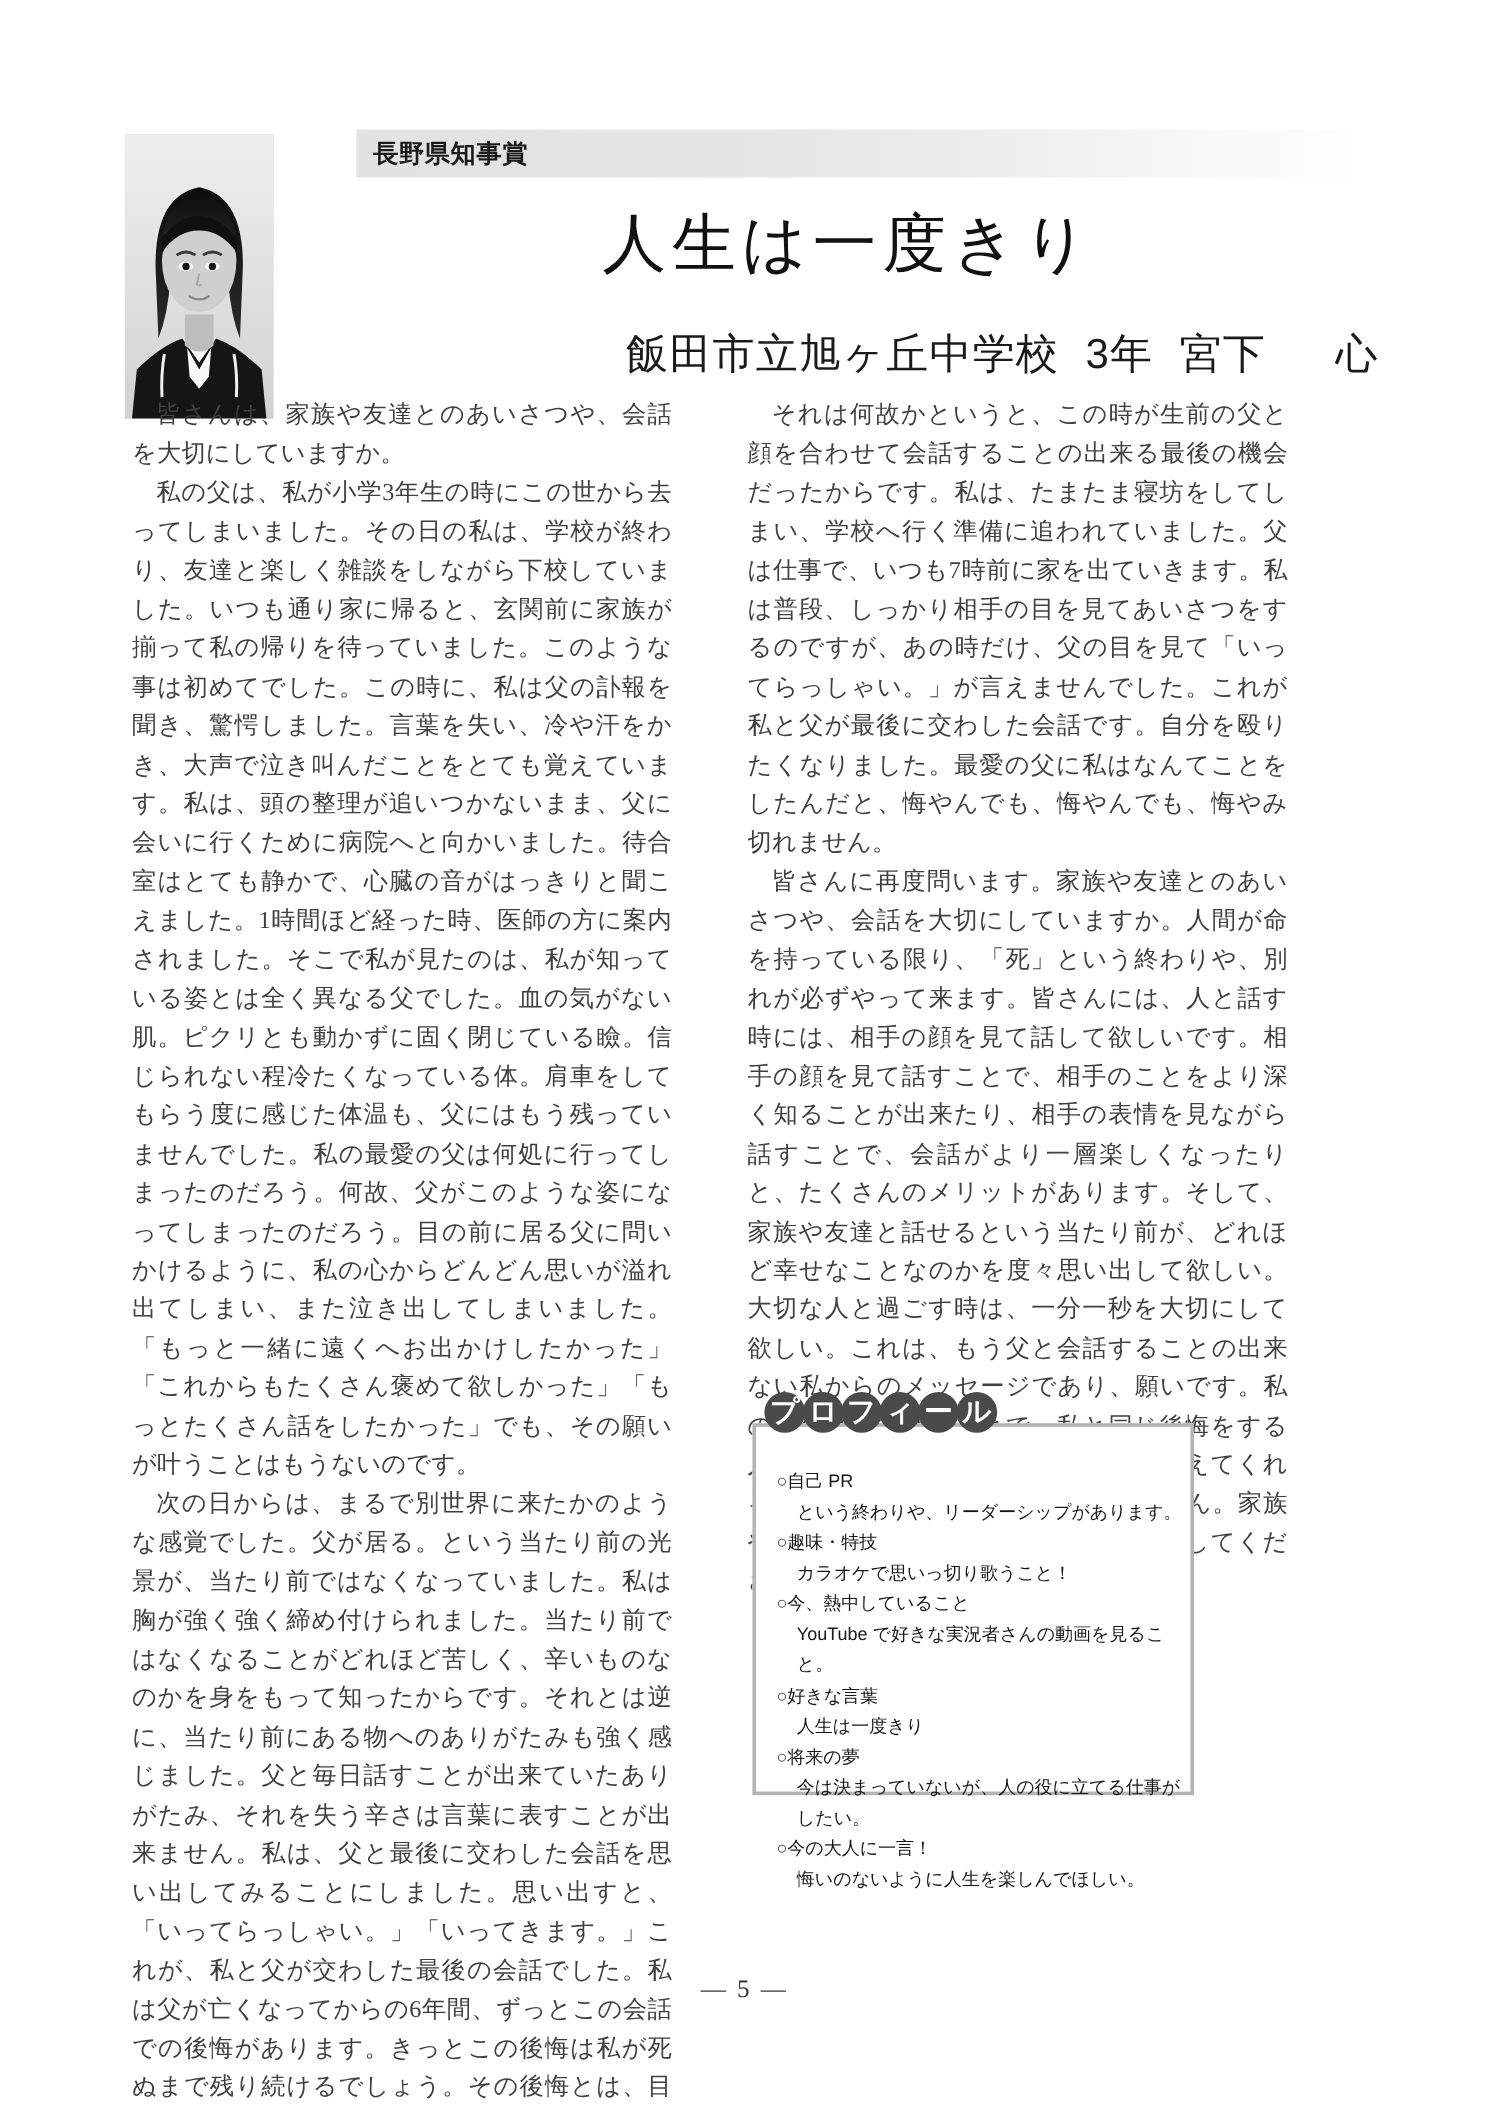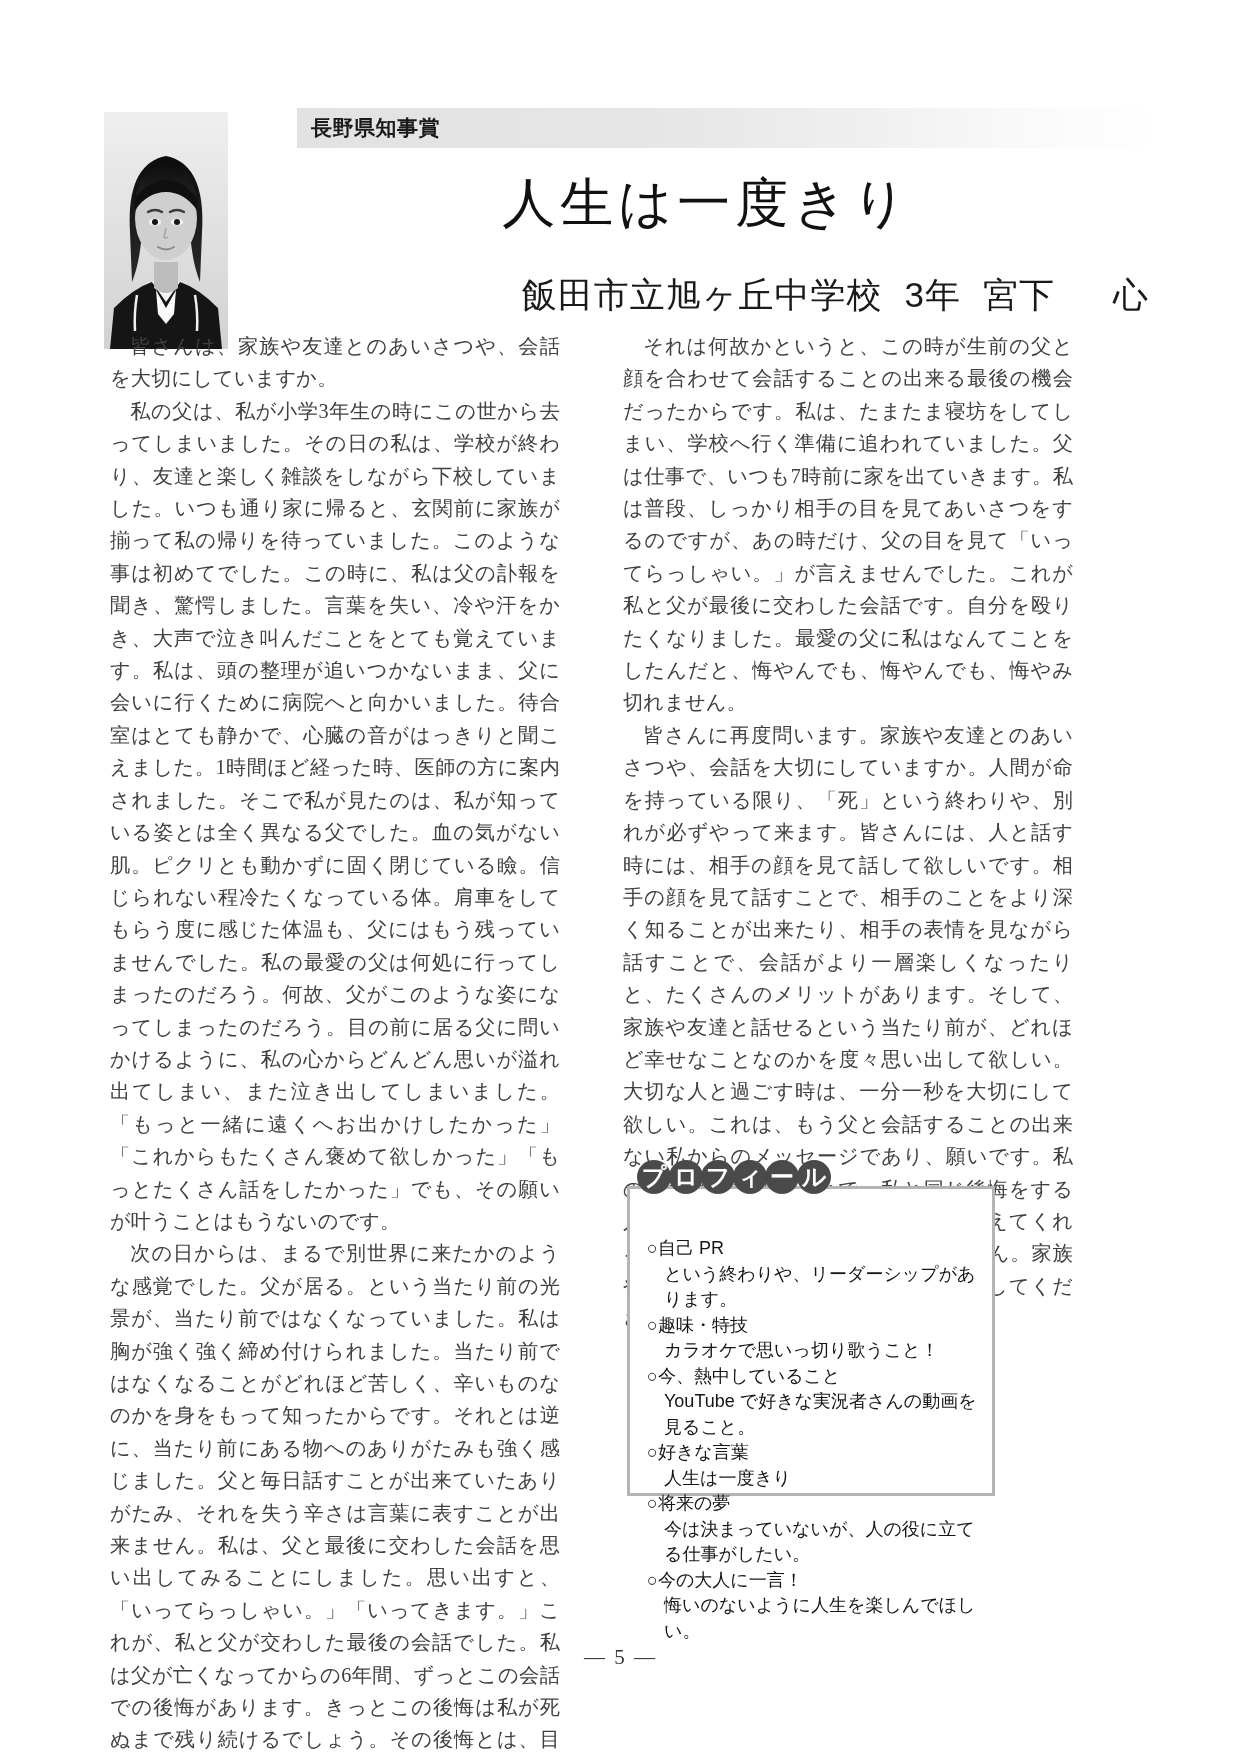--- a/index.html
+++ b/index.html
@@ -146,25 +146,25 @@
     font-family: "Liberation Sans", "DejaVu Sans", sans-serif;
     font-weight: 700;
     font-size: 24px;
     line-height: 34px;
     text-align: center;
     margin-right: -2px;
   }
   .profile-list {
     position: absolute;
     left: 24px;
-    top: 76px;
+    top: 62px;
     width: 340px;
     z-index: 2;
     font-family: "Liberation Sans", "DejaVu Sans", sans-serif;
-    font-size: 18px;
+    font-size: 15px;
     line-height: 25.5px;
     color: #161616;
   }
   .profile-item { margin: 0; }
   .profile-q {
     margin: 0;
     white-space: nowrap;
   }
   .profile-a {
     margin: 0;

